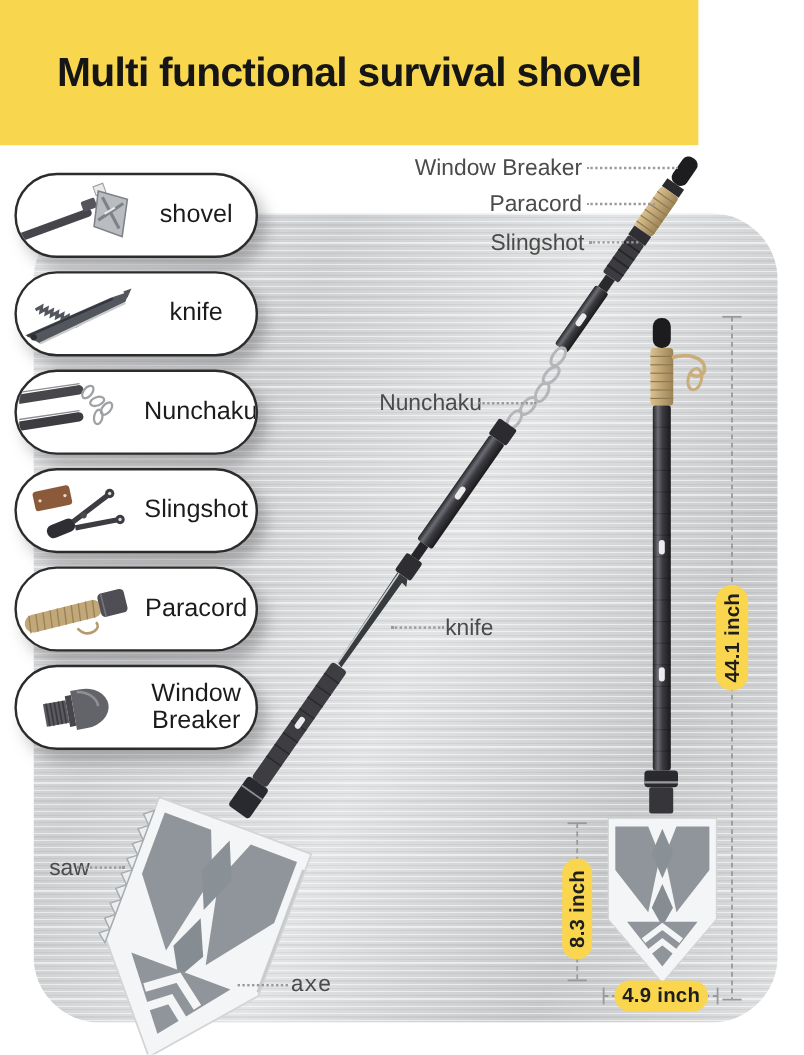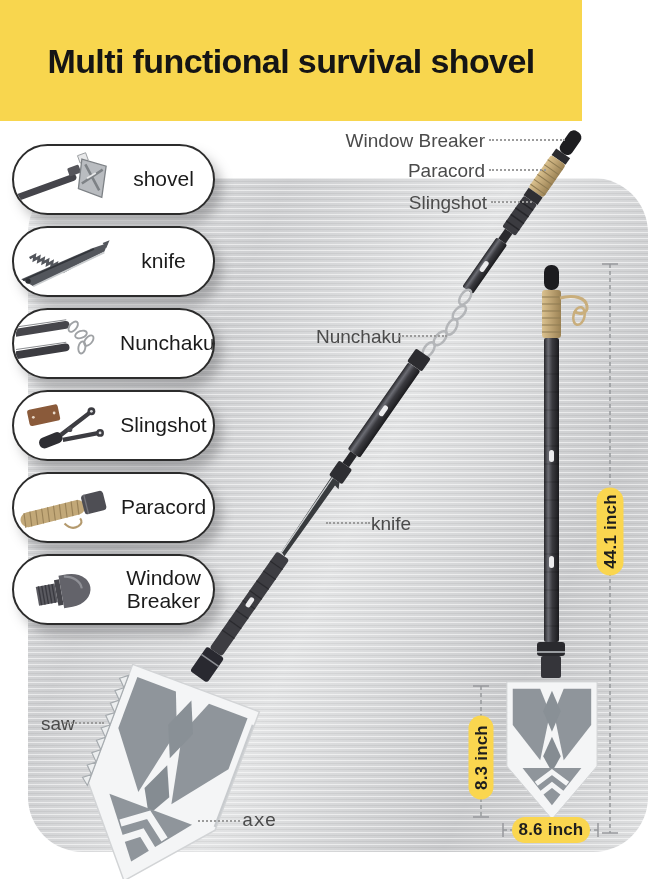--- a/index.html
+++ b/index.html
@@ -313,15 +313,15 @@
   <div class="leader" style="left:326px;top:522px;width:44px;"></div>
 
   <div class="callout" style="left:41px;top:714px;">saw</div>
   <div class="leader" style="left:64px;top:722px;width:40px;"></div>
 
   <div class="callout" style="left:242px;top:812px;font-family:Liberation Mono, monospace;">axe</div>
   <div class="leader" style="left:198px;top:820px;width:42px;"></div>
 
   <div class="pill v" style="left:566px;top:518px;width:88px;height:27px;">44.1 inch</div>
   <div class="pill v" style="left:439px;top:745px;width:84px;height:25px;">8.3 inch</div>
-  <div class="pill" style="left:512px;top:817px;width:78px;height:26px;">8.6 inch</div>
+  <div class="pill" style="left:512px;top:817px;width:78px;height:26px;">4.9 inch</div>
 
 </div>
 
 </body></html>

